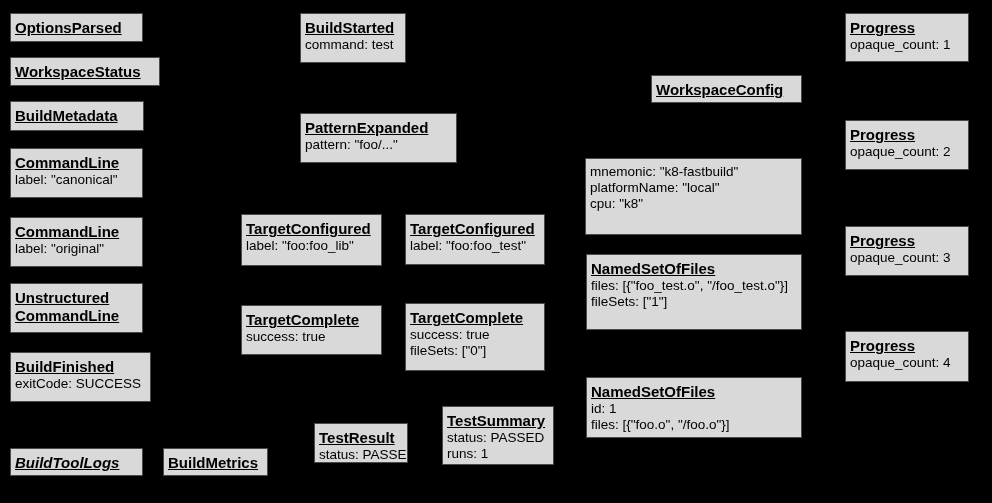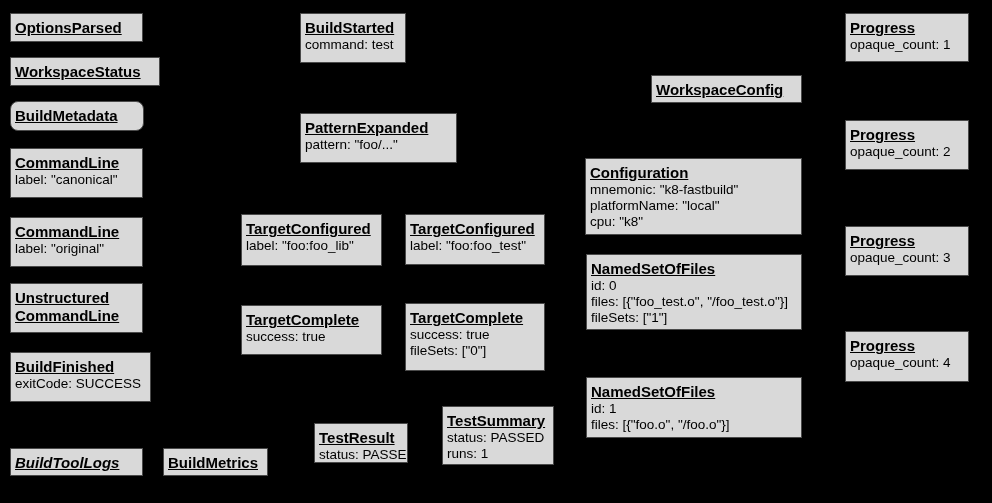--- a/index.html
+++ b/index.html
@@ -46,21 +46,21 @@
     <div class="node" style="left: 10px; top: 13px; width: 133px; height: 29px;">
       <div class="node-title">
         <div>OptionsParsed</div>
       </div>
     </div>
     <div class="node" style="left: 10px; top: 57px; width: 150px; height: 29px;">
       <div class="node-title">
         <div>WorkspaceStatus</div>
       </div>
     </div>
-    <div class="node" style="left: 10px; top: 101px; width: 134px; height: 30px; border-radius: 8px;">
+    <div class="node" style="left: 10px; top: 101px; width: 134px; height: 30px;">
       <div class="node-title">
         <div>BuildMetadata</div>
       </div>
     </div>
     <div class="node" style="left: 10px; top: 148px; width: 133px; height: 50px;">
       <div class="node-title">
         <div>CommandLine</div>
       </div>
       <div class="node-body">
         <div class="node-body-line">label: "canonical"</div>
@@ -163,35 +163,31 @@
         <div class="node-body-line">status: PASSED</div>
         <div class="node-body-line">runs: 1</div>
       </div>
     </div>
     <div class="node" style="left: 651px; top: 75px; width: 151px; height: 28px;">
       <div class="node-title">
         <div>WorkspaceConfig</div>
       </div>
     </div>
     <div class="node" style="left: 585px; top: 158px; width: 217px; height: 77px;">
-      <div class="node-title">
-        <div>Configuration</div>
-      </div>
       <div class="node-body">
         <div class="node-body-line">mnemonic: "k8-fastbuild"</div>
         <div class="node-body-line">platformName: "local"</div>
         <div class="node-body-line">cpu: "k8"</div>
       </div>
     </div>
     <div class="node" style="left: 586px; top: 254px; width: 216px; height: 76px;">
       <div class="node-title">
         <div>NamedSetOfFiles</div>
       </div>
       <div class="node-body">
-        <div class="node-body-line">id: 0</div>
         <div class="node-body-line">files: [{"foo_test.o", "/foo_test.o"}]</div>
         <div class="node-body-line">fileSets: ["1"]</div>
       </div>
     </div>
     <div class="node" style="left: 586px; top: 377px; width: 216px; height: 61px;">
       <div class="node-title">
         <div>NamedSetOfFiles</div>
       </div>
       <div class="node-body">
         <div class="node-body-line">id: 1</div>

